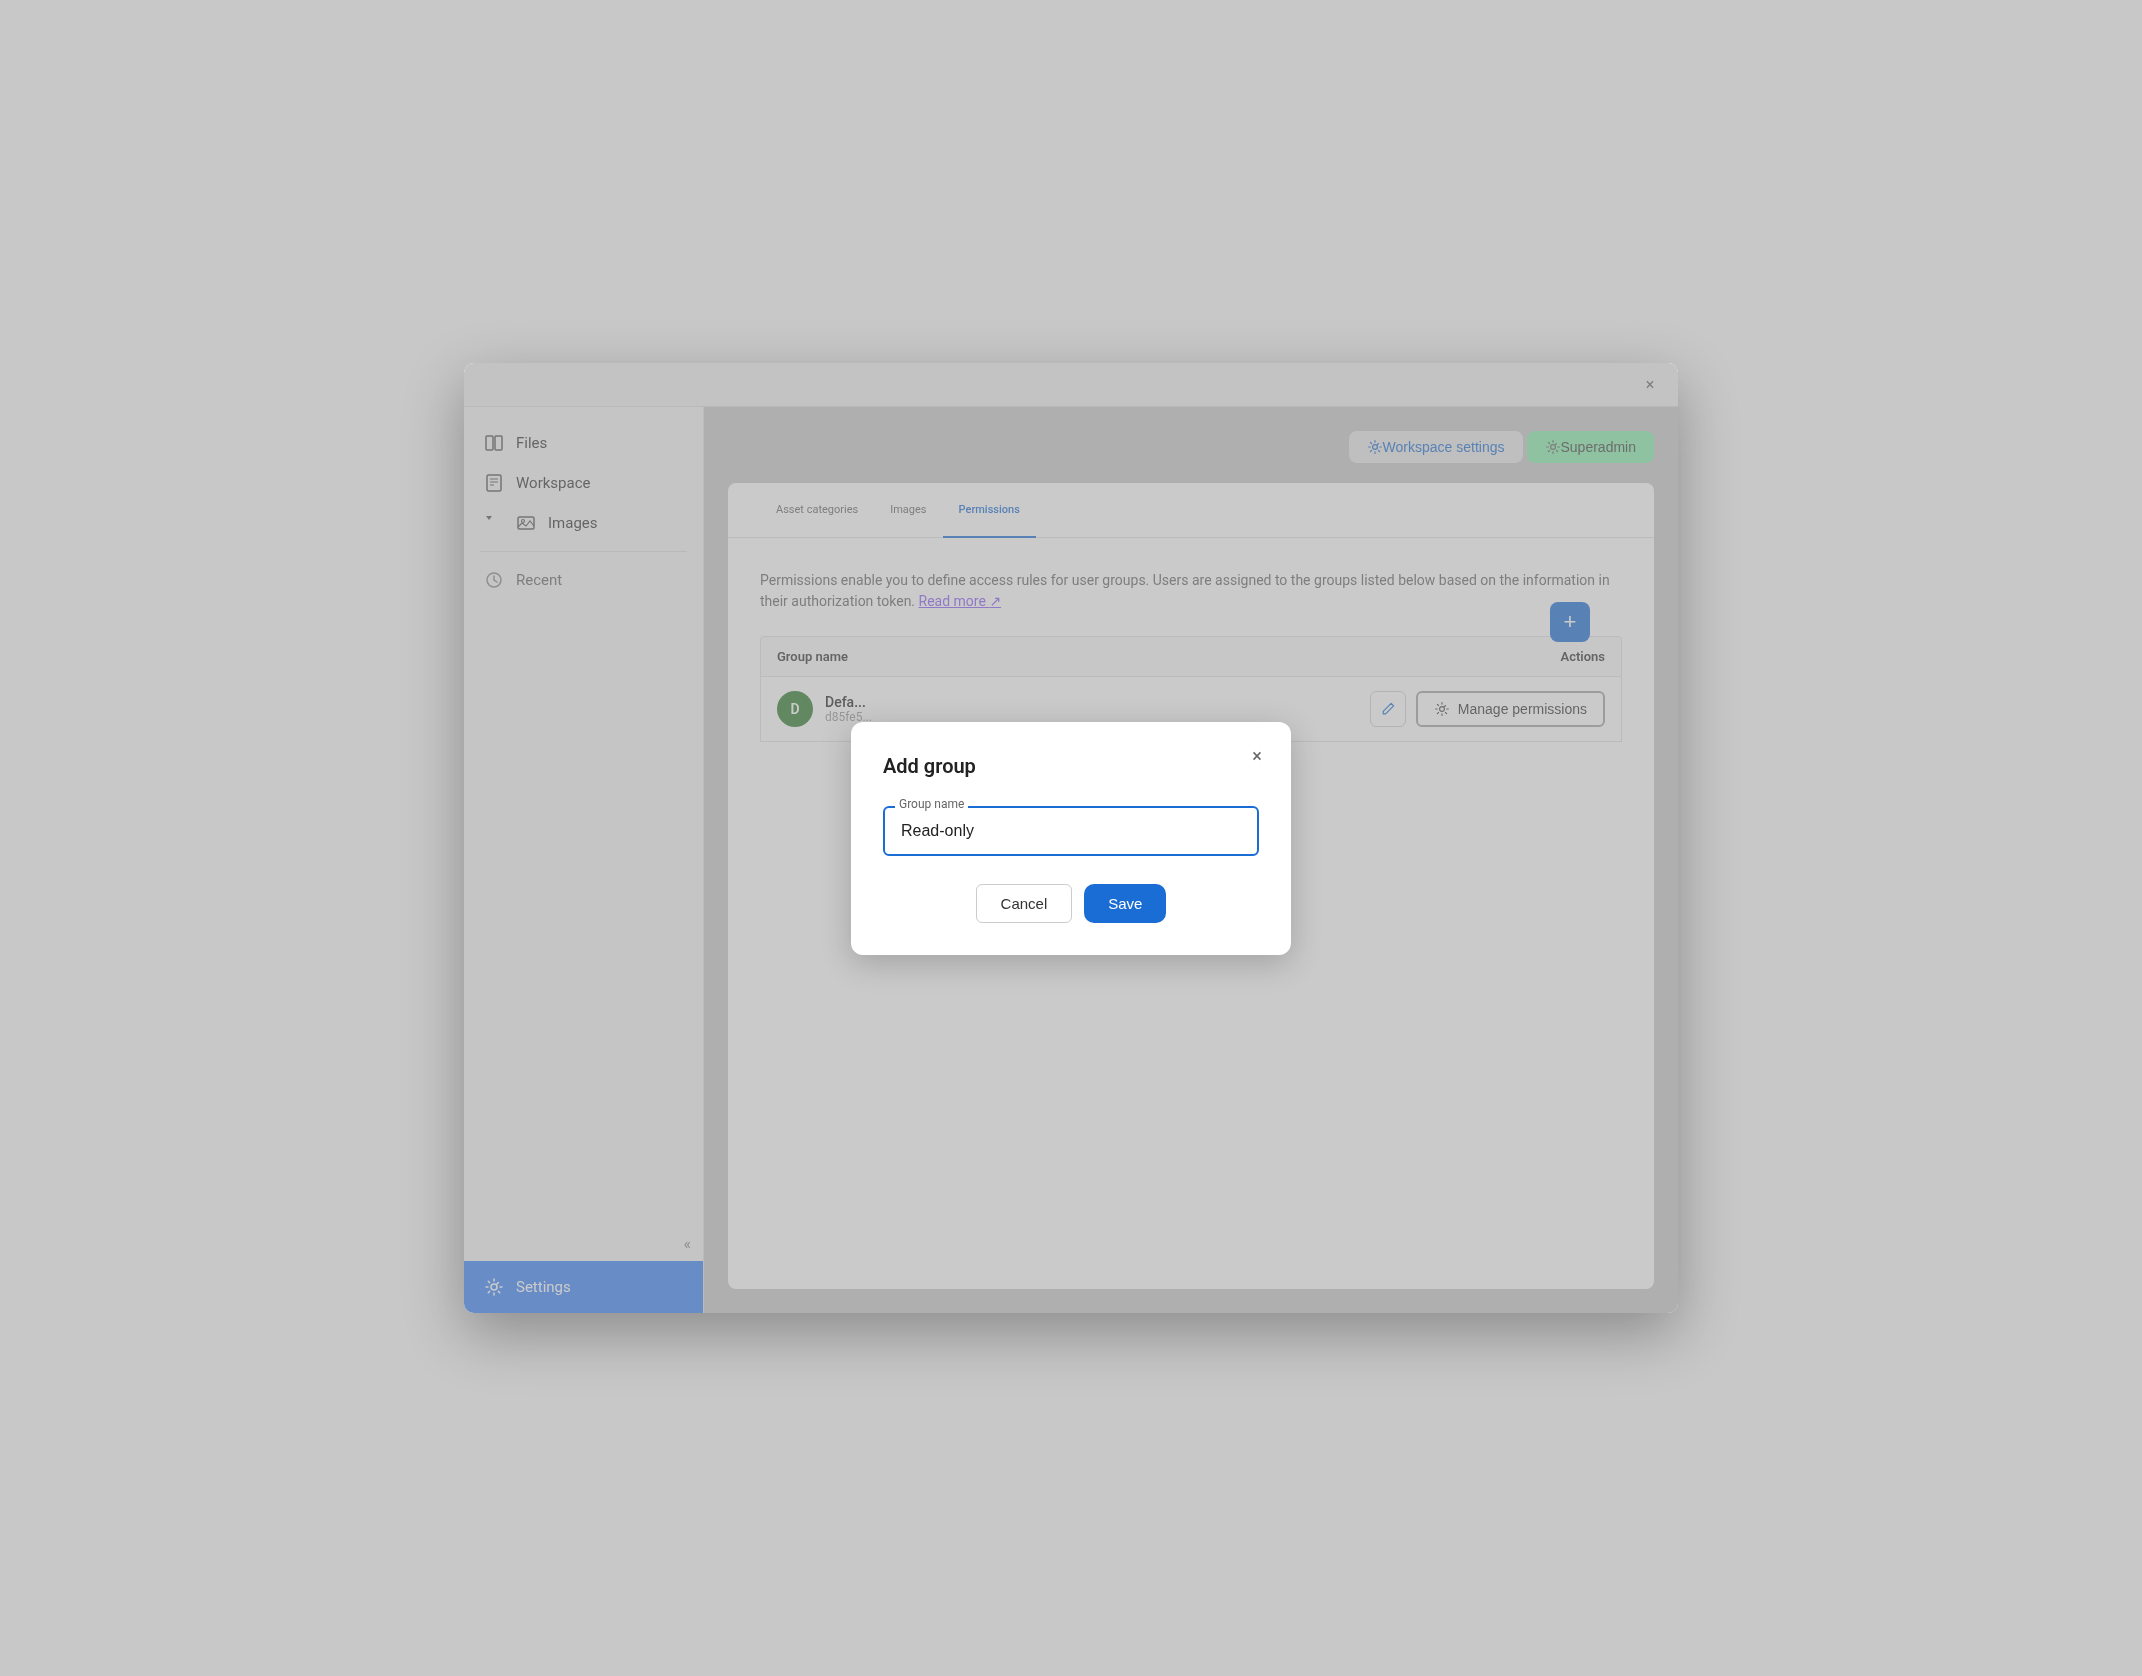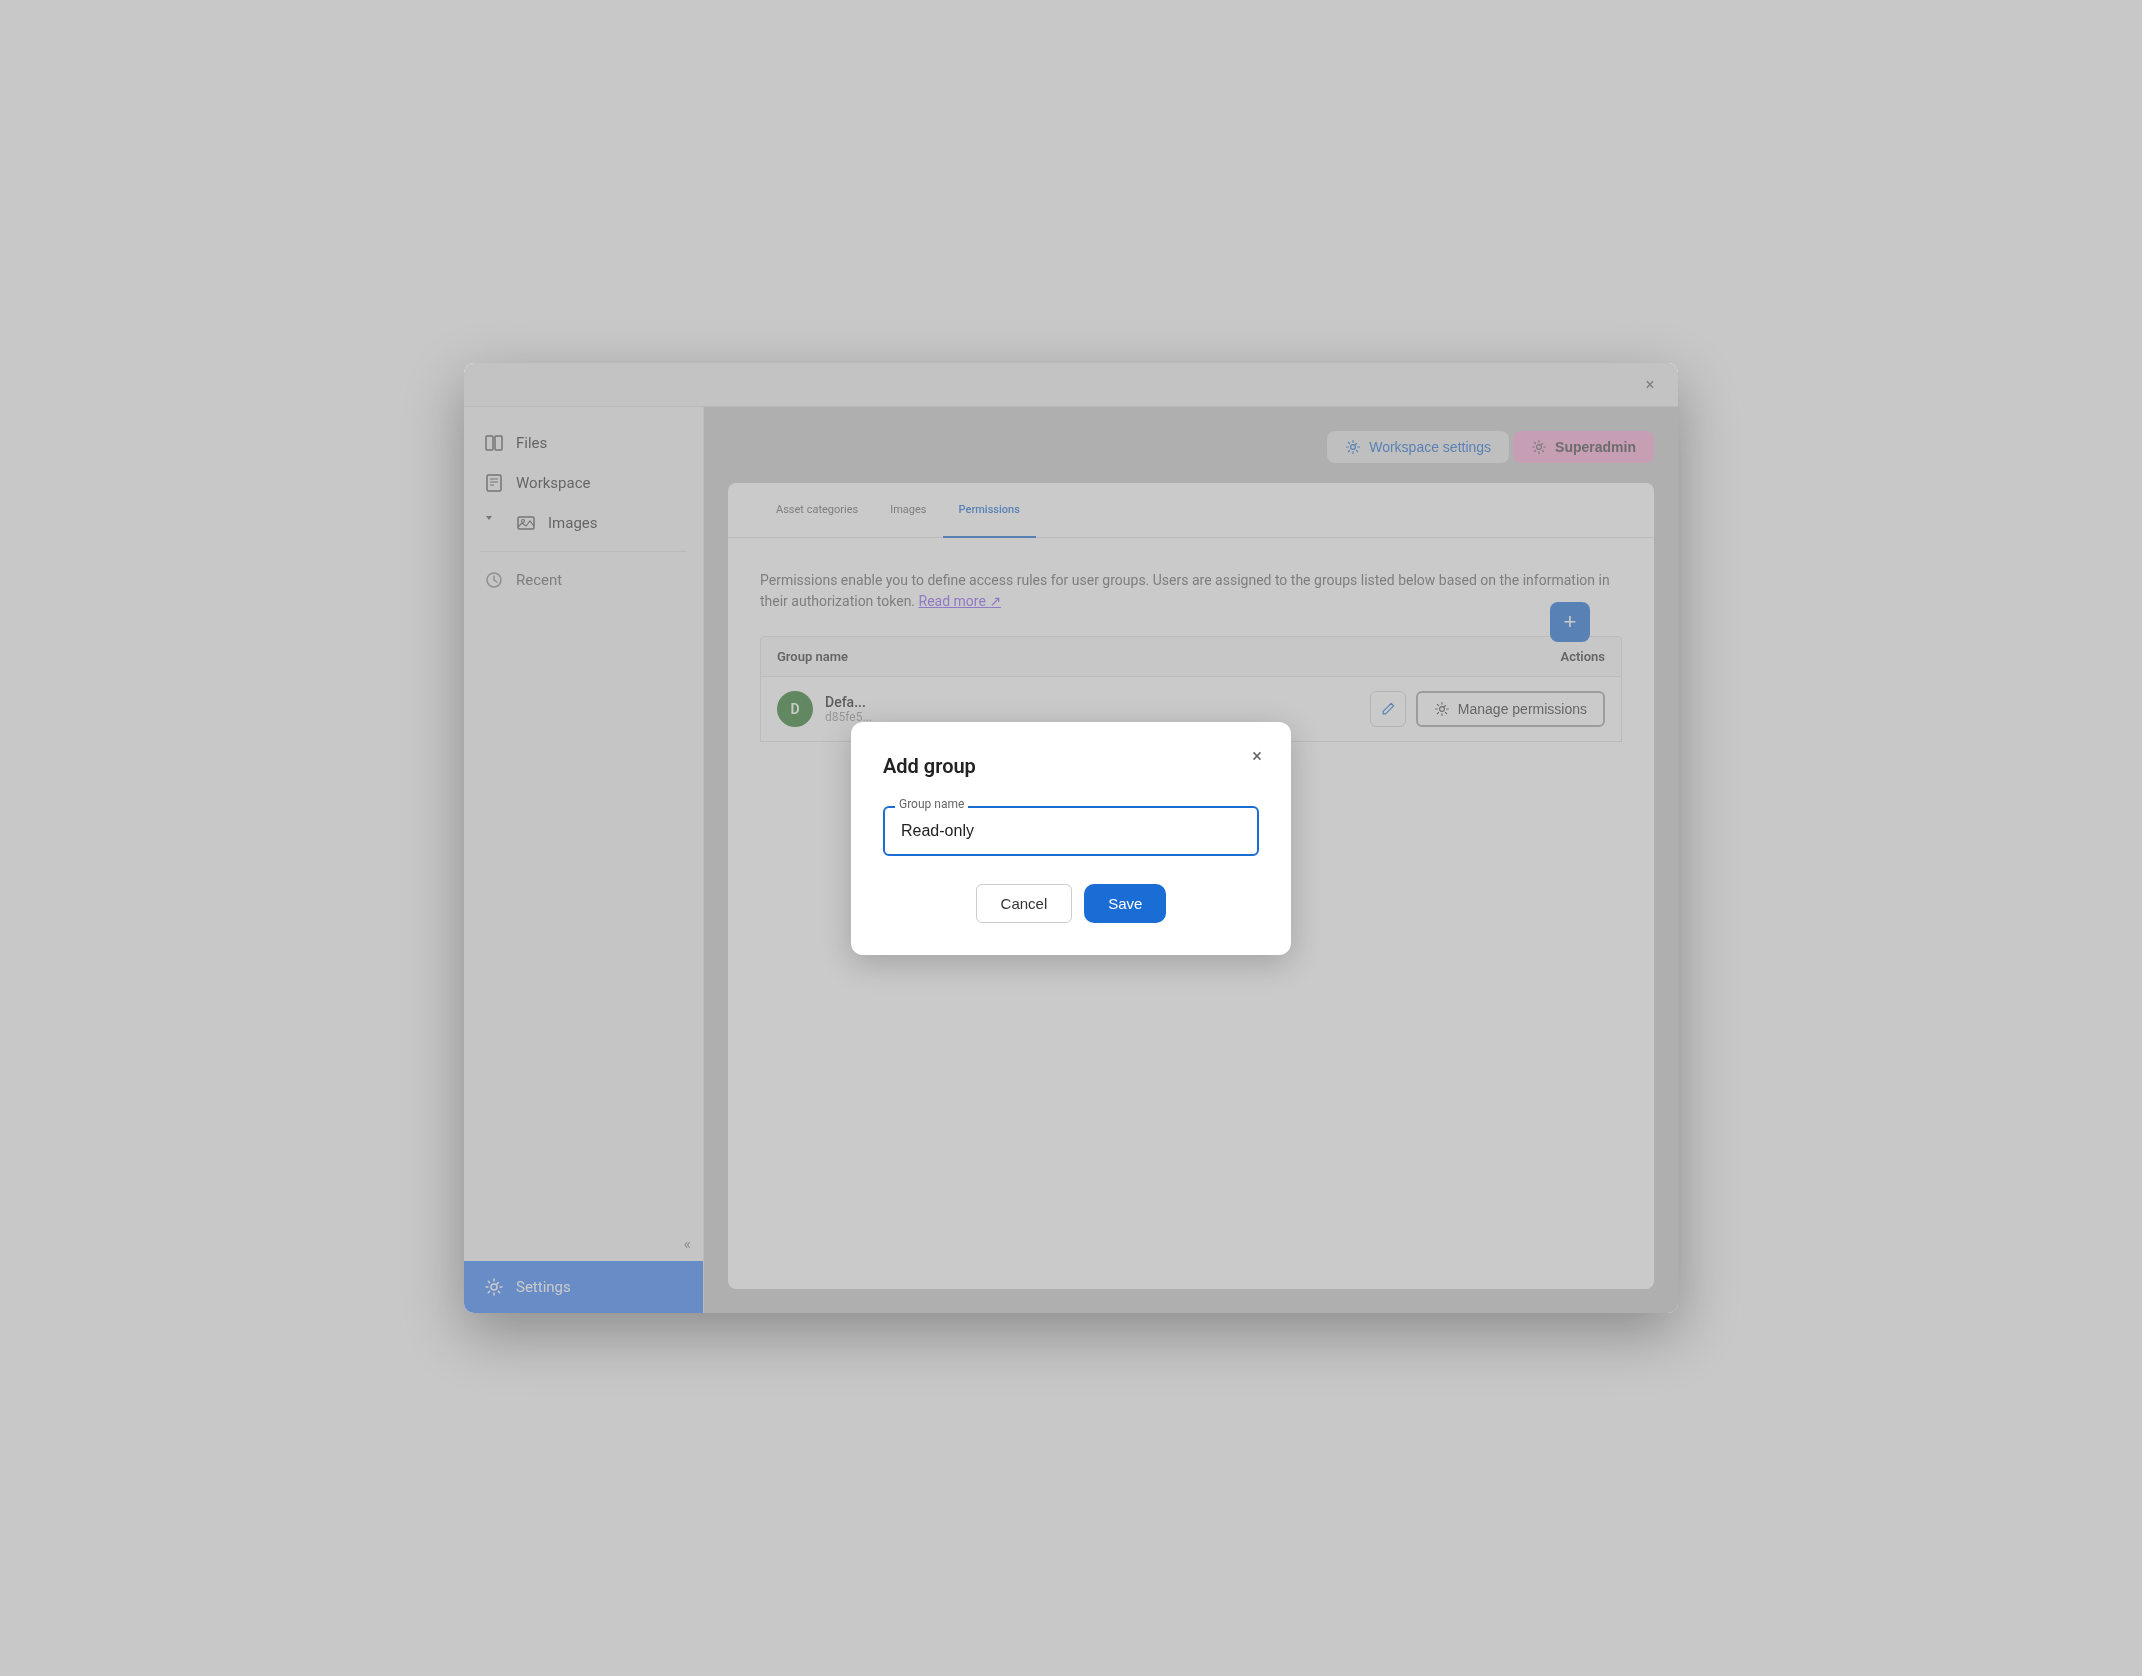--- a/index.html
+++ b/index.html
@@ -136,38 +136,36 @@
     .top-bar {
       display: flex;
       justify-content: flex-end;
       margin-bottom: 20px;
       gap: 4px;
     }
 
     .top-bar-btn {
       display: flex;
       align-items: center;
-      gap: 8px;
       padding: 8px 18px;
       border-radius: 8px;
       cursor: pointer;
       font-size: 14px;
       border: none;
     }
 
     .btn-workspace {
       background: #e8e8e8;
       color: #1a6dd4;
       font-weight: 500;
     }
 
     .btn-superadmin {
-      background: #f9a8d4;
+      background: #86efac;
       color: #444;
-      font-weight: bold;
     }
 
     
     .main-panel {
       background: #fff;
       border-radius: 8px;
       flex: 1;
       padding: 0;
       overflow: hidden;
     }

